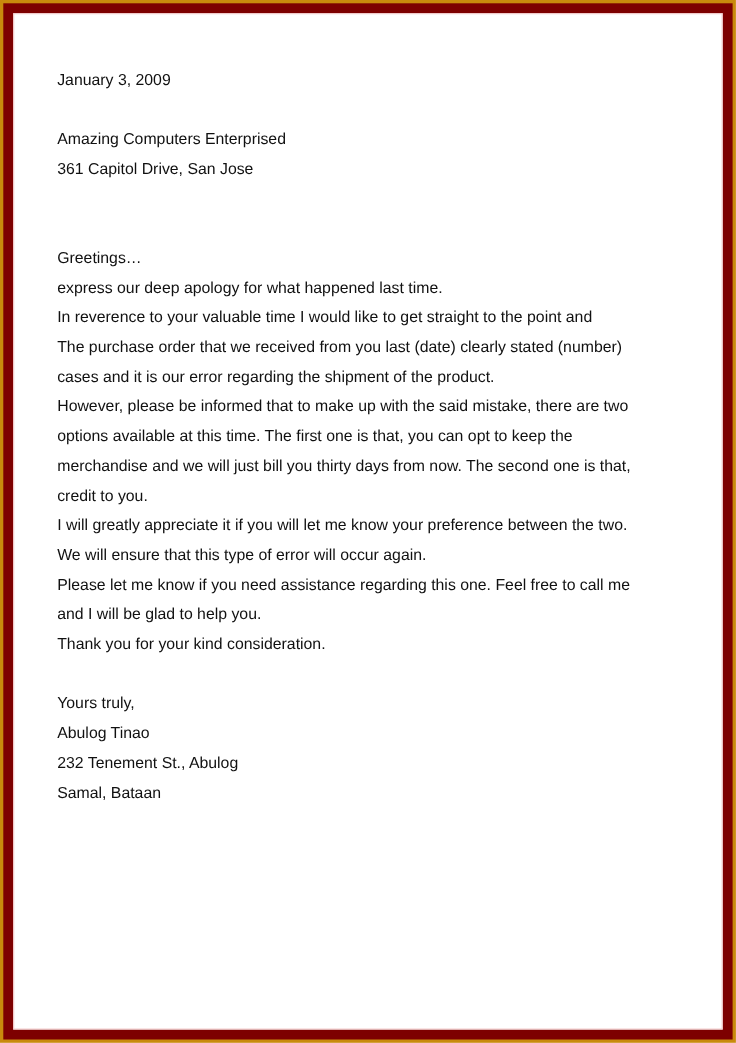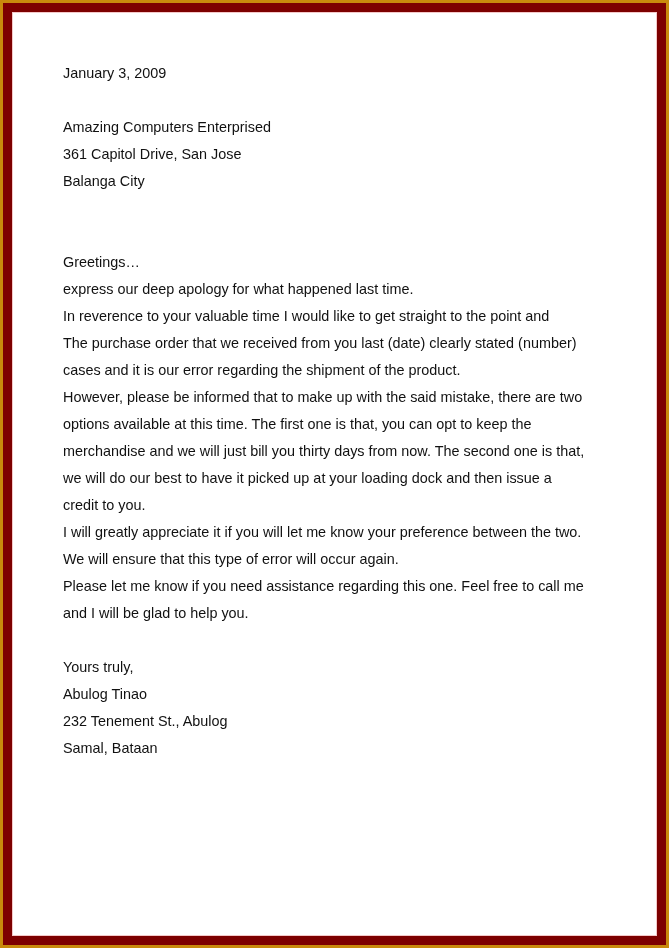--- a/index.html
+++ b/index.html
@@ -1,49 +1,48 @@
 <!DOCTYPE html>
 <html><head>
 <meta charset="utf-8">
 <style>
   html,body{margin:0;padding:0;}
   body{width:669px;height:948px;background:#c98a0c;position:relative;overflow:hidden;}
   .frame{position:absolute;left:3px;top:3px;right:3px;bottom:3px;background:#7d0000;}
   .page{position:absolute;left:9px;top:9px;right:9px;bottom:9px;background:#fff;box-shadow:inset 0 0 0 1px #f4c9c9;}
-  .content{position:absolute;left:63px;top:62px;font-family:"Liberation Sans",sans-serif;font-size:14.4px;color:#111;}
+  .content{position:absolute;left:52px;top:62px;font-family:"Liberation Sans",sans-serif;font-size:14.4px;color:#111;}
   .line{height:27px;line-height:23px;white-space:nowrap;}
 </style>
 </head>
 <body>
 
 <div class="frame">
   <div class="page">
   </div>
 </div>
 
 <div class="content">
   <div class="line">January 3, 2009</div>
   <div class="line"></div>
   <div class="line">Amazing Computers Enterprised</div>
   <div class="line">361 Capitol Drive, San Jose</div>
-  <div class="line">Balanga City</div>
   <div class="line"></div>
   <div class="line"></div>
   <div class="line">Greetings…</div>
   <div class="line">express our deep apology for what happened last time.</div>
   <div class="line">In reverence to your valuable time I would like to get straight to the point and</div>
   <div class="line">The purchase order that we received from you last (date) clearly stated (number)</div>
   <div class="line">cases and it is our error regarding the shipment of the product.</div>
   <div class="line">However, please be informed that to make up with the said mistake, there are two</div>
   <div class="line">options available at this time. The first one is that, you can opt to keep the</div>
   <div class="line">merchandise and we will just bill you thirty days from now. The second one is that,</div>
-  <div class="line">we will do our best to have it picked up at your loading dock and then issue a</div>
   <div class="line">credit to you.</div>
   <div class="line">I will greatly appreciate it if you will let me know your preference between the two.</div>
   <div class="line">We will ensure that this type of error will occur again.</div>
   <div class="line">Please let me know if you need assistance regarding this one. Feel free to call me</div>
   <div class="line">and I will be glad to help you.</div>
+  <div class="line">Thank you for your kind consideration.</div>
   <div class="line"></div>
   <div class="line">Yours truly,</div>
   <div class="line">Abulog Tinao</div>
   <div class="line">232 Tenement St., Abulog</div>
   <div class="line">Samal, Bataan</div>
 </div>
 
 </body></html>

